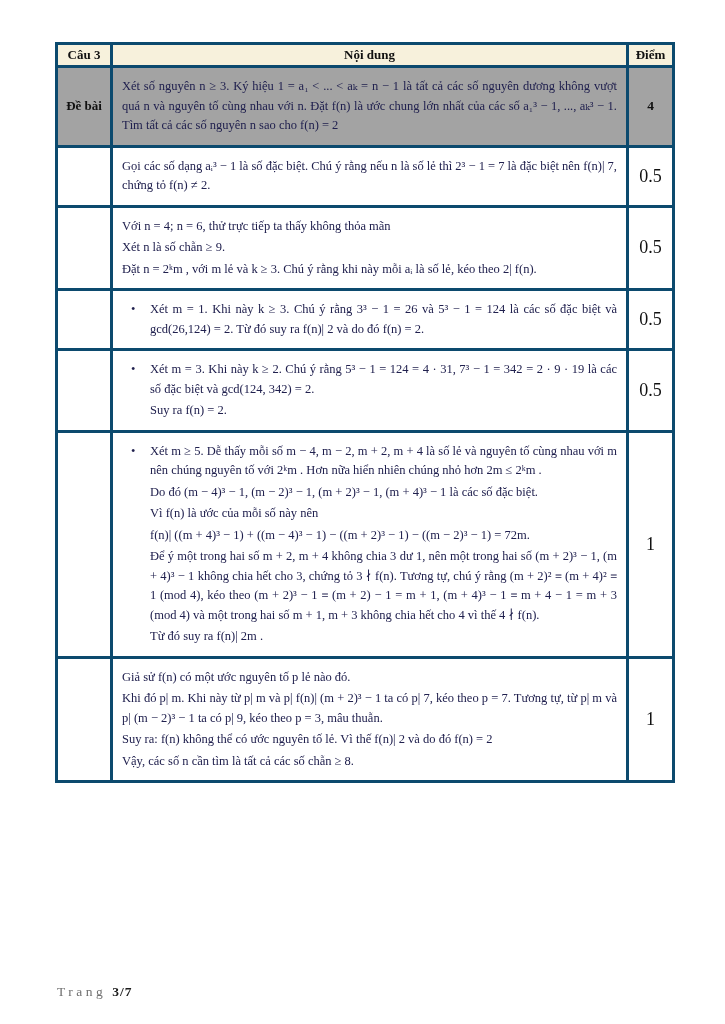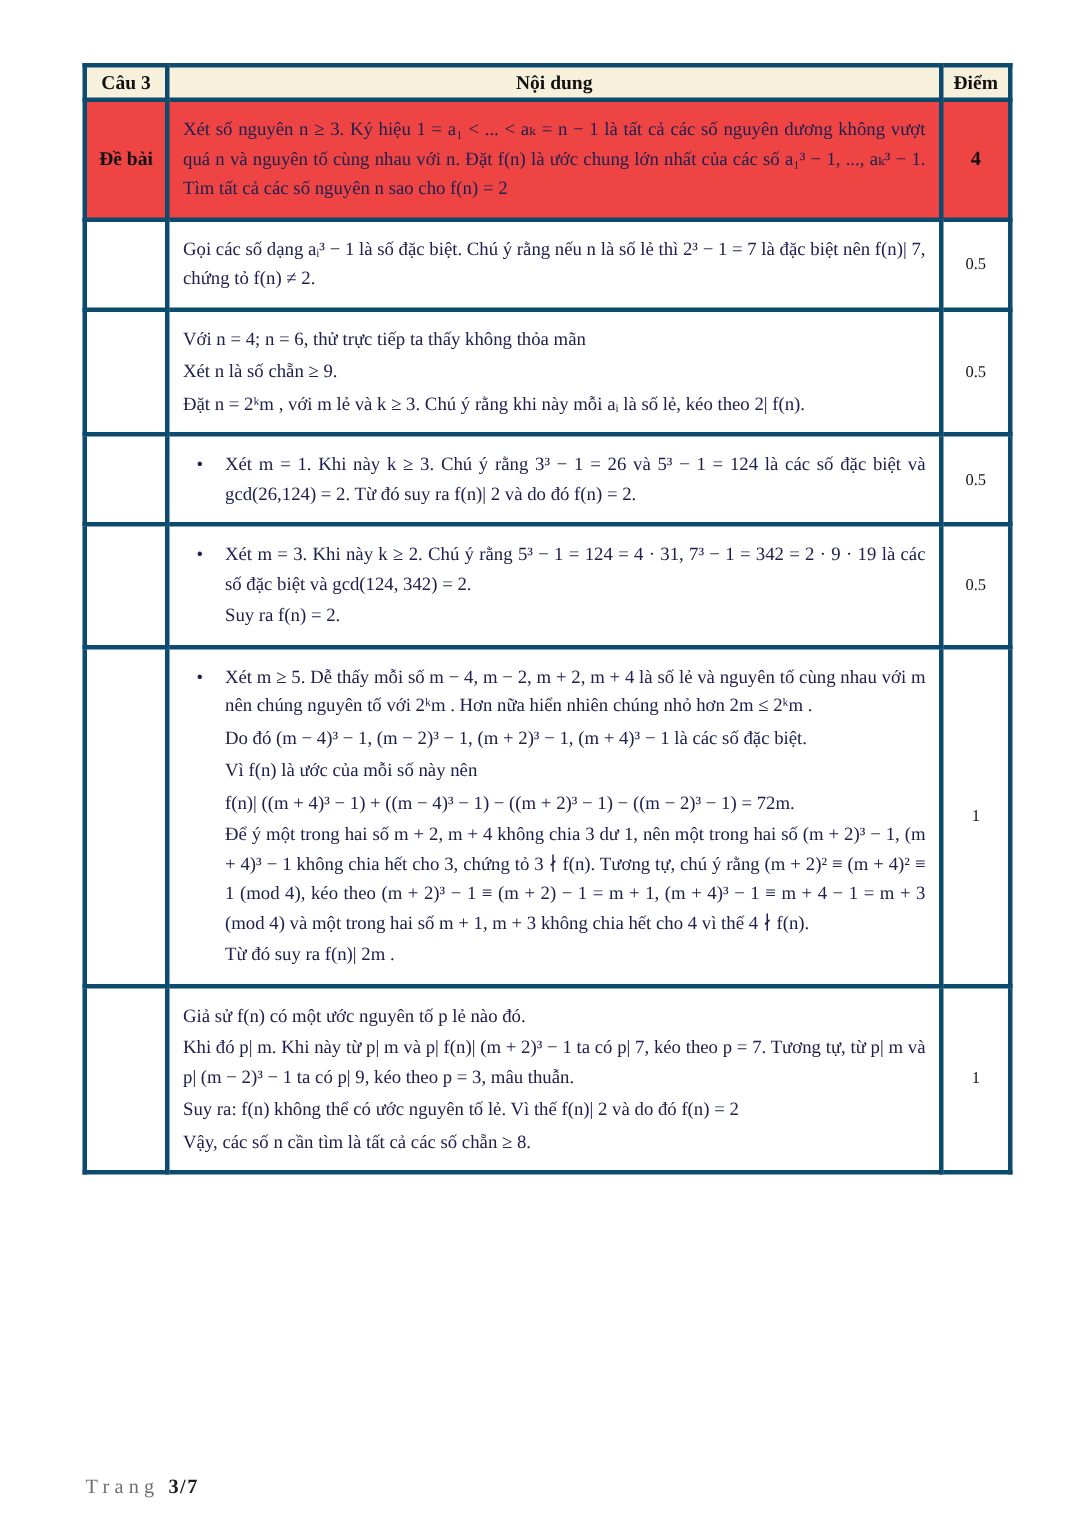--- a/index.html
+++ b/index.html
@@ -29,23 +29,23 @@
     width:55px; text-align:center; vertical-align:middle !important;
     font-weight:bold; color:#111111; font-size:13px; padding:2px;
   }
   .content-cell {
     padding:7px 9px;
     font-size:12.5px; line-height:1.56;
     text-align:justify;
   }
   .points-cell {
     width:46px; text-align:center; vertical-align:middle !important;
-    font-size:11px; color:#111111; padding:2px;
+    font-size:18px; color:#111111; padding:2px;
   }
-  tr.shaded td { background:#ef4444; }
+  tr.shaded td { background:#a3a3a3; }
   tr.shaded .points-cell { font-weight:bold; font-size:13.5px; }
   .para { margin:2px 0; }
   .para.bullet { position:relative; padding-left:28px; }
   .para.cont  { padding-left:28px; }
   .bullet-glyph { position:absolute; left:9px; top:0; }
   .page-footer {
     position:absolute; left:57px; right:55px; bottom:24px;
     display:flex; justify-content:space-between; align-items:baseline;
   }
   .footer-left {

